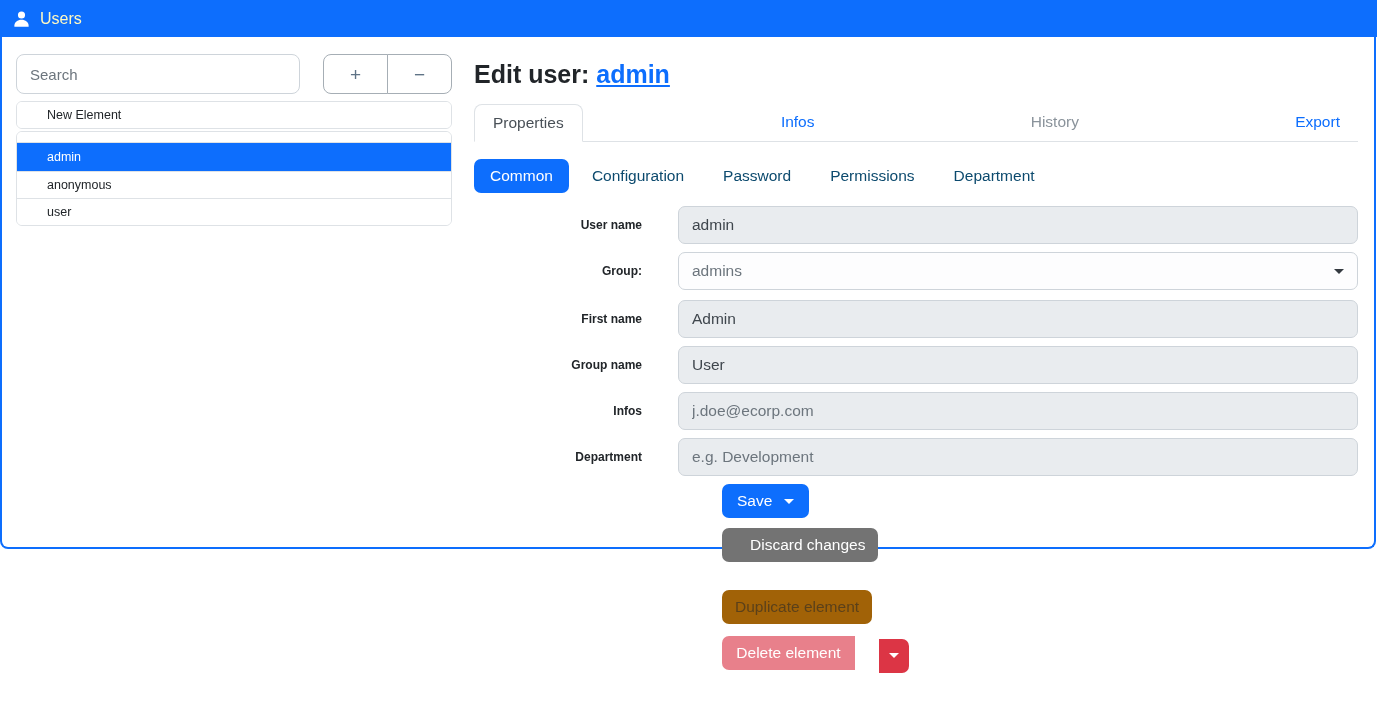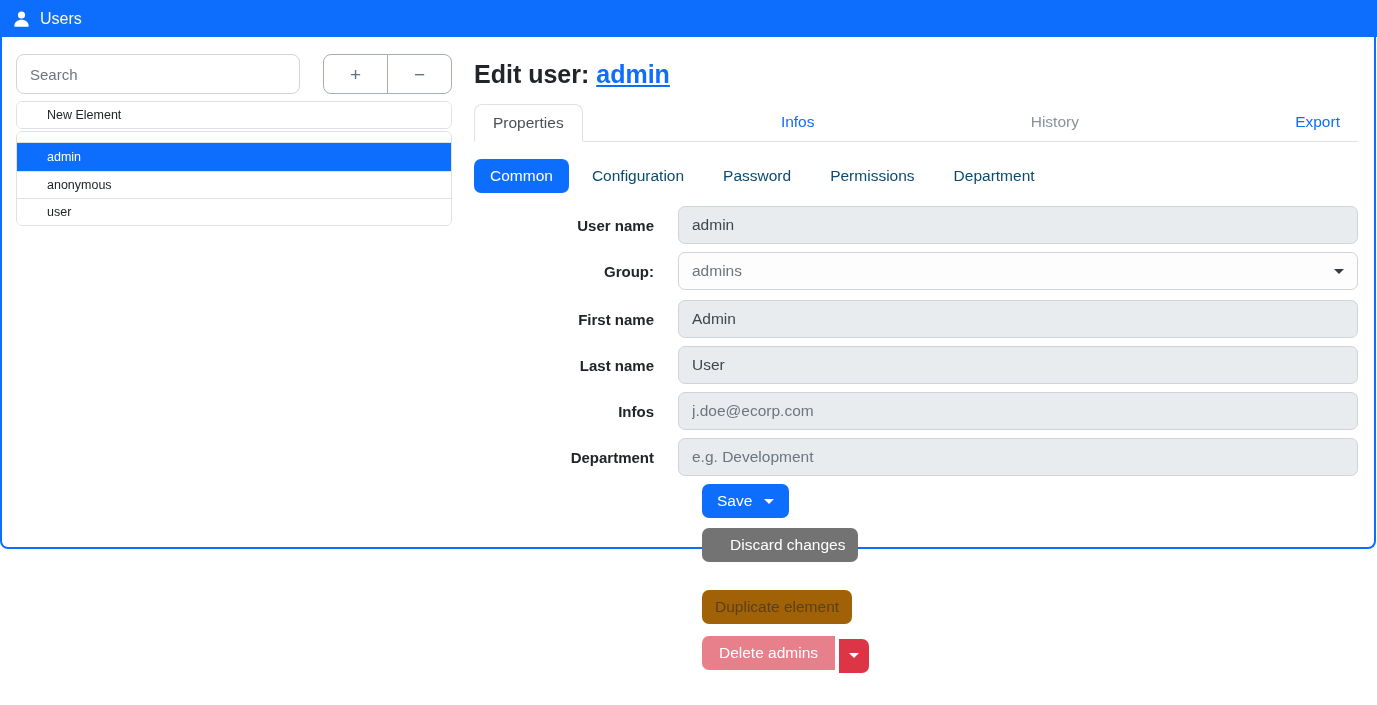--- a/index.html
+++ b/index.html
@@ -81,22 +81,22 @@
   .tab.disabled { color:#8a939b; cursor:default; }
 
   .nav-pills { display:flex; gap:7px; margin:17px 0 13px; align-items:center; }
   .pill { padding:8px 16px; font-size:15.5px; color:#0c4a6e; cursor:pointer; text-decoration:none; }
   .pill.active { background:#0d6efd; color:#fff; border-radius:7px; }
 
   
   .form-row { display:flex; align-items:center; margin-bottom:8px; }
   .form-row.gap-lg { margin-bottom:10px; }
   .form-label {
-    width:204px; text-align:right; padding-right:24px;
-    font-weight:700; font-size:15px; flex-shrink:0;
+    width:204px; text-align:right; padding-right:36px;
+    font-weight:700; font-size:12px; flex-shrink:0;
   }
   .form-control {
     flex:1; height:38px; border-radius:7px;
     border:1px solid #ced4da; padding:0 13px;
     font-size:15.5px; font-family:inherit; outline:none;
   }
   .form-control.disabled { background:#e9ecef; color:#3f464d; }
   .form-control.disabled::placeholder { color:#6c757d; }
   .select-control {
     flex:1; height:38px; border-radius:7px;
@@ -105,21 +105,21 @@
     display:flex; align-items:center; justify-content:space-between;
     cursor:pointer;
   }
 
   
   .btn-col { margin-left:228px; }
   .btn {
     display:inline-flex; align-items:center; justify-content:center;
     height:34px; border:none; border-radius:7px;
     font-size:15.5px; font-family:inherit; color:#fff;
-    padding:0 13px; cursor:pointer;
+    padding:0 13px; cursor:pointer;margin-left:20px;
   }
   .btn-save { background:#0d6efd; width:87px; justify-content:space-between; padding:0 15px; margin-bottom:10px; }
   .btn-discard { background:#737373; margin-bottom:28px;padding-left:28px; }
   .btn-duplicate { background:#a16207; color:rgba(33,37,41,.55); cursor:default; margin-bottom:12px; }
   .split-group { display:flex; }
   .btn-delete-main { background:#e8808b; border-radius:7px 0 0 7px; width:133px; cursor:default; }
   .btn-delete-caret { background:#dc3545; border-radius:0 7px 7px 0; width:30px; padding:0; }
 
   .caret {
     display:inline-block; width:0; height:0;
@@ -196,21 +196,21 @@
           <span class="caret select-caret"></span>
         </div>
       </div>
 
       <div class="form-row">
         <label class="form-label">First name</label>
         <input class="form-control disabled" type="text" value="Admin" style="">
       </div>
 
       <div class="form-row">
-        <label class="form-label">Last name</label>
+        <label class="form-label">Group name</label>
         <input class="form-control disabled" type="text" value="User" style="">
       </div>
 
       <div class="form-row">
         <label class="form-label">Infos</label>
         <input class="form-control disabled" type="text" placeholder="j.doe@ecorp.com" style="">
       </div>
 
       <div class="form-row">
         <label class="form-label">Department</label>
@@ -224,21 +224,21 @@
             <span class="caret"></span>
           </button>
         </div>
         <div class="row-stack">
           <button class="btn btn-discard">Discard changes</button>
         </div>
         <div class="row-stack">
           <button class="btn btn-duplicate">Duplicate element</button>
         </div>
         <div class="row-stack split-group">
-          <button class="btn btn-delete-main">Delete admins</button>
+          <button class="btn btn-delete-main">Delete element</button>
           <button class="btn btn-delete-caret">
             <span class="caret"></span>
           </button>
         </div>
       </div>
     </form>
   </main>
 </div>
 
 </body></html>

